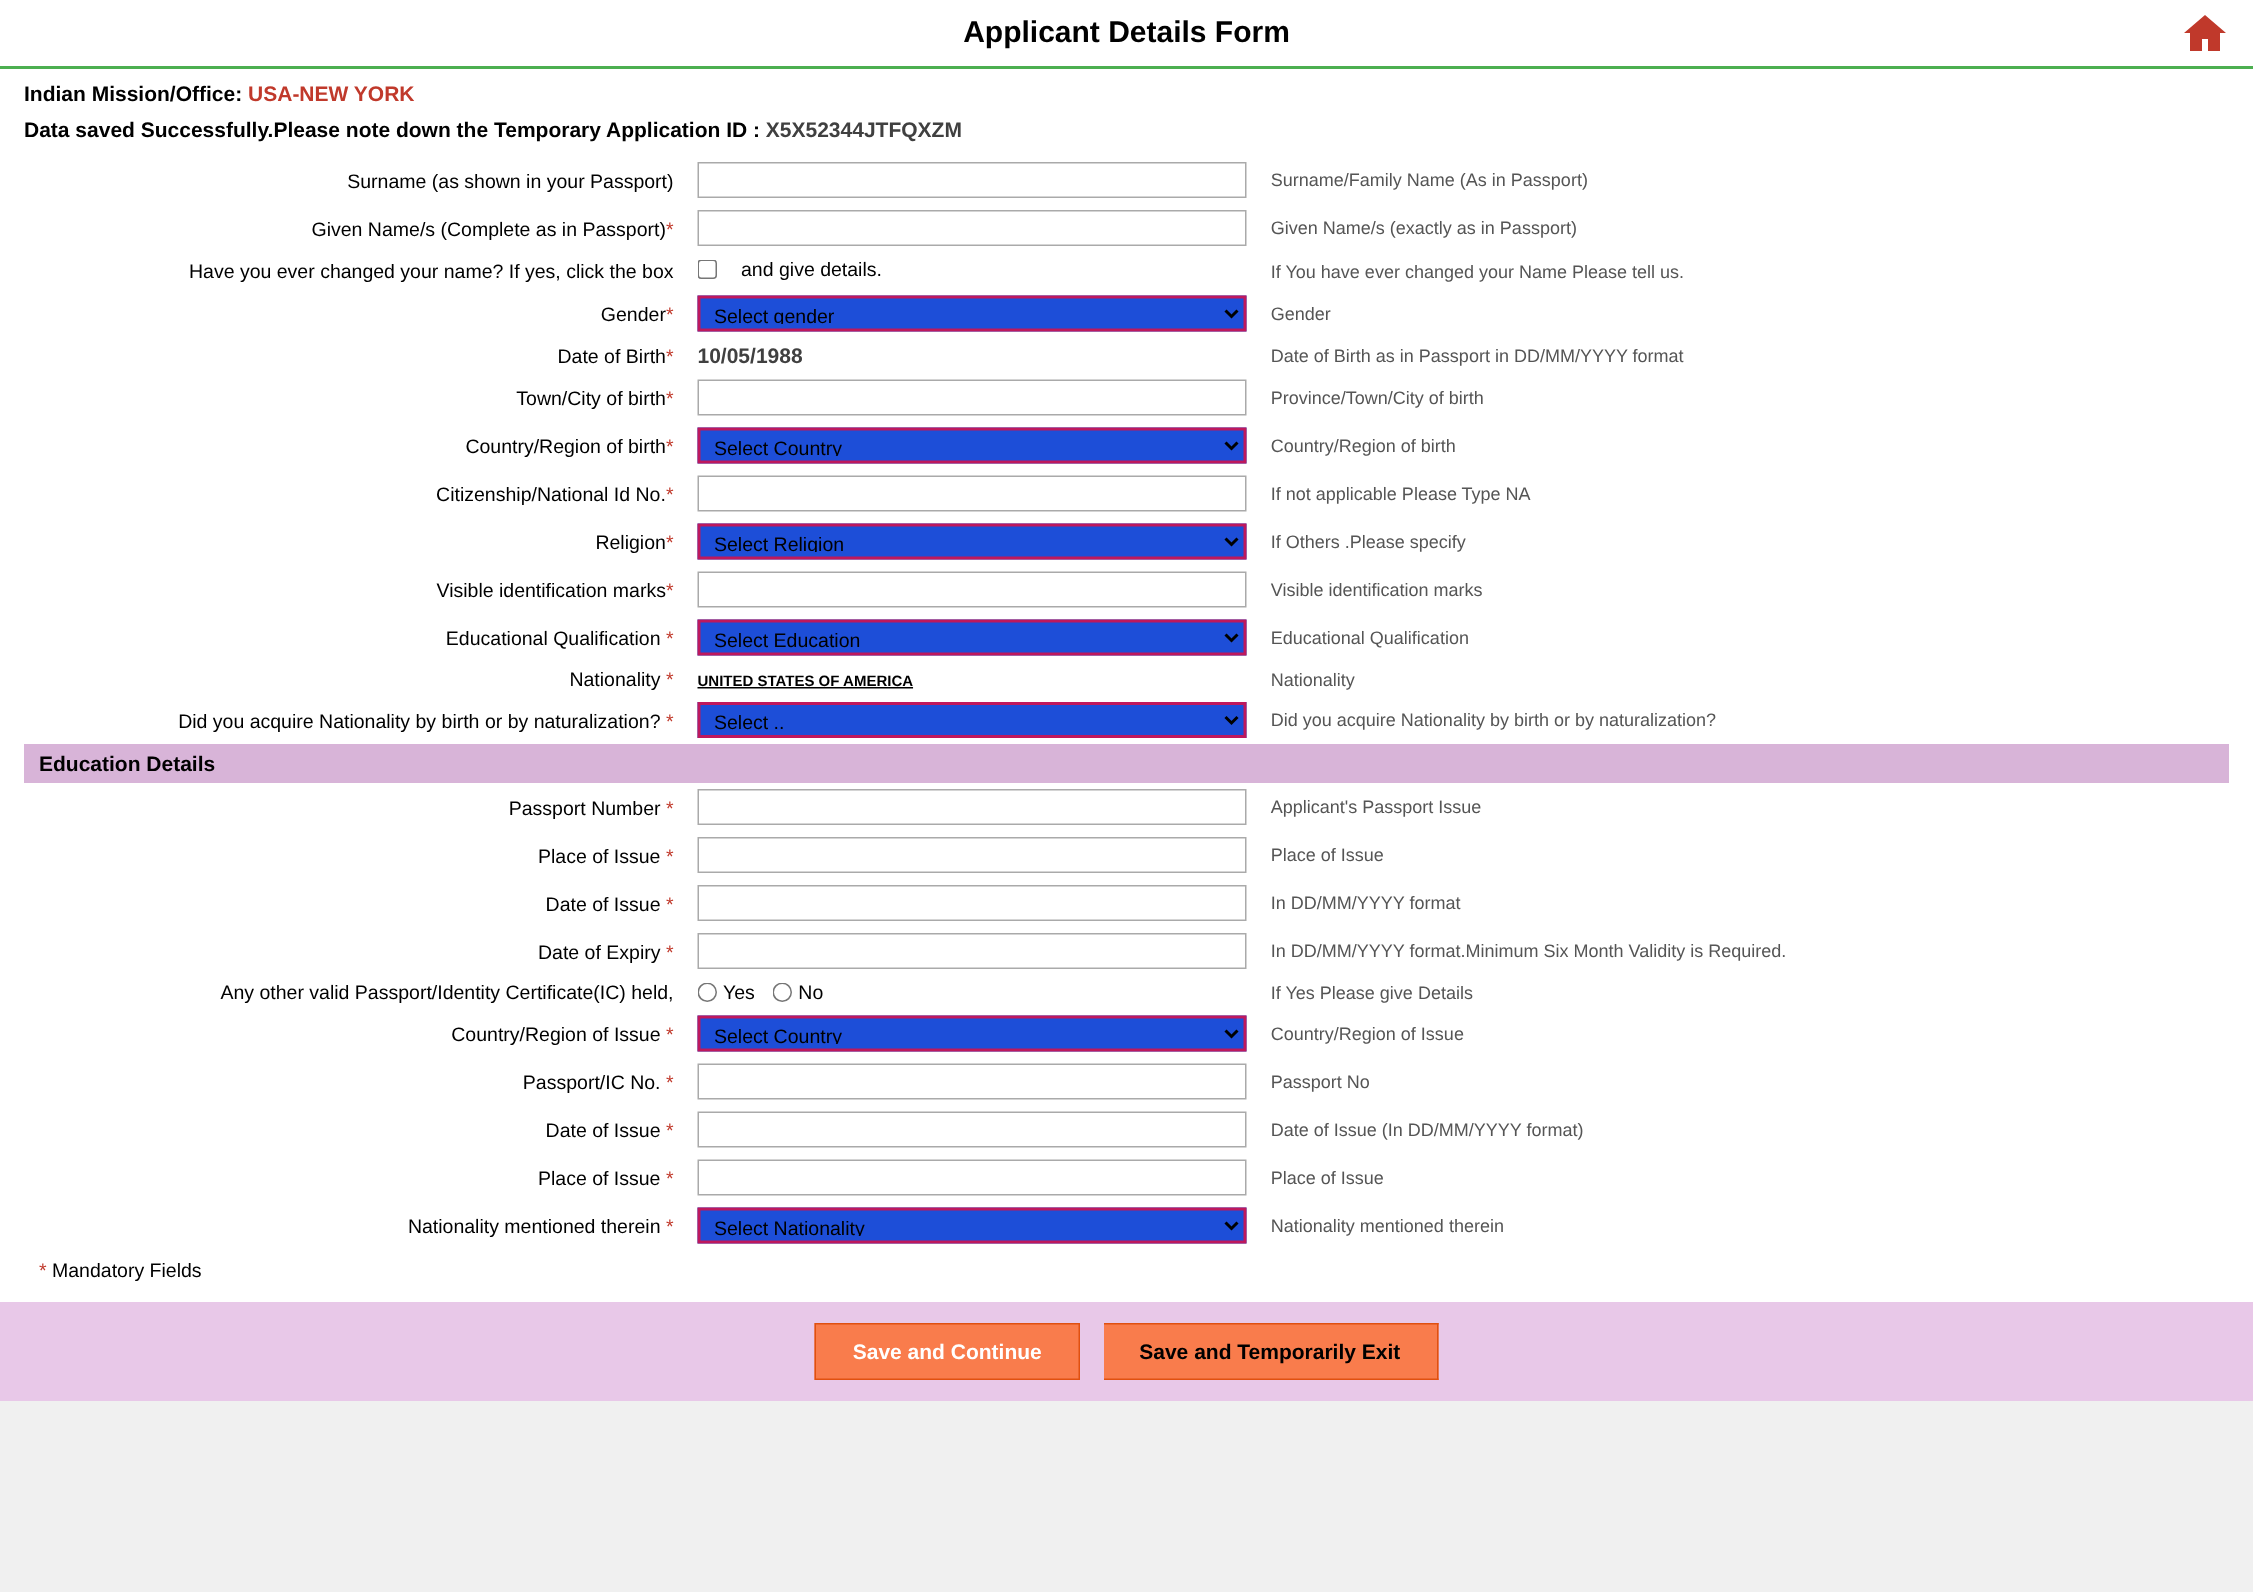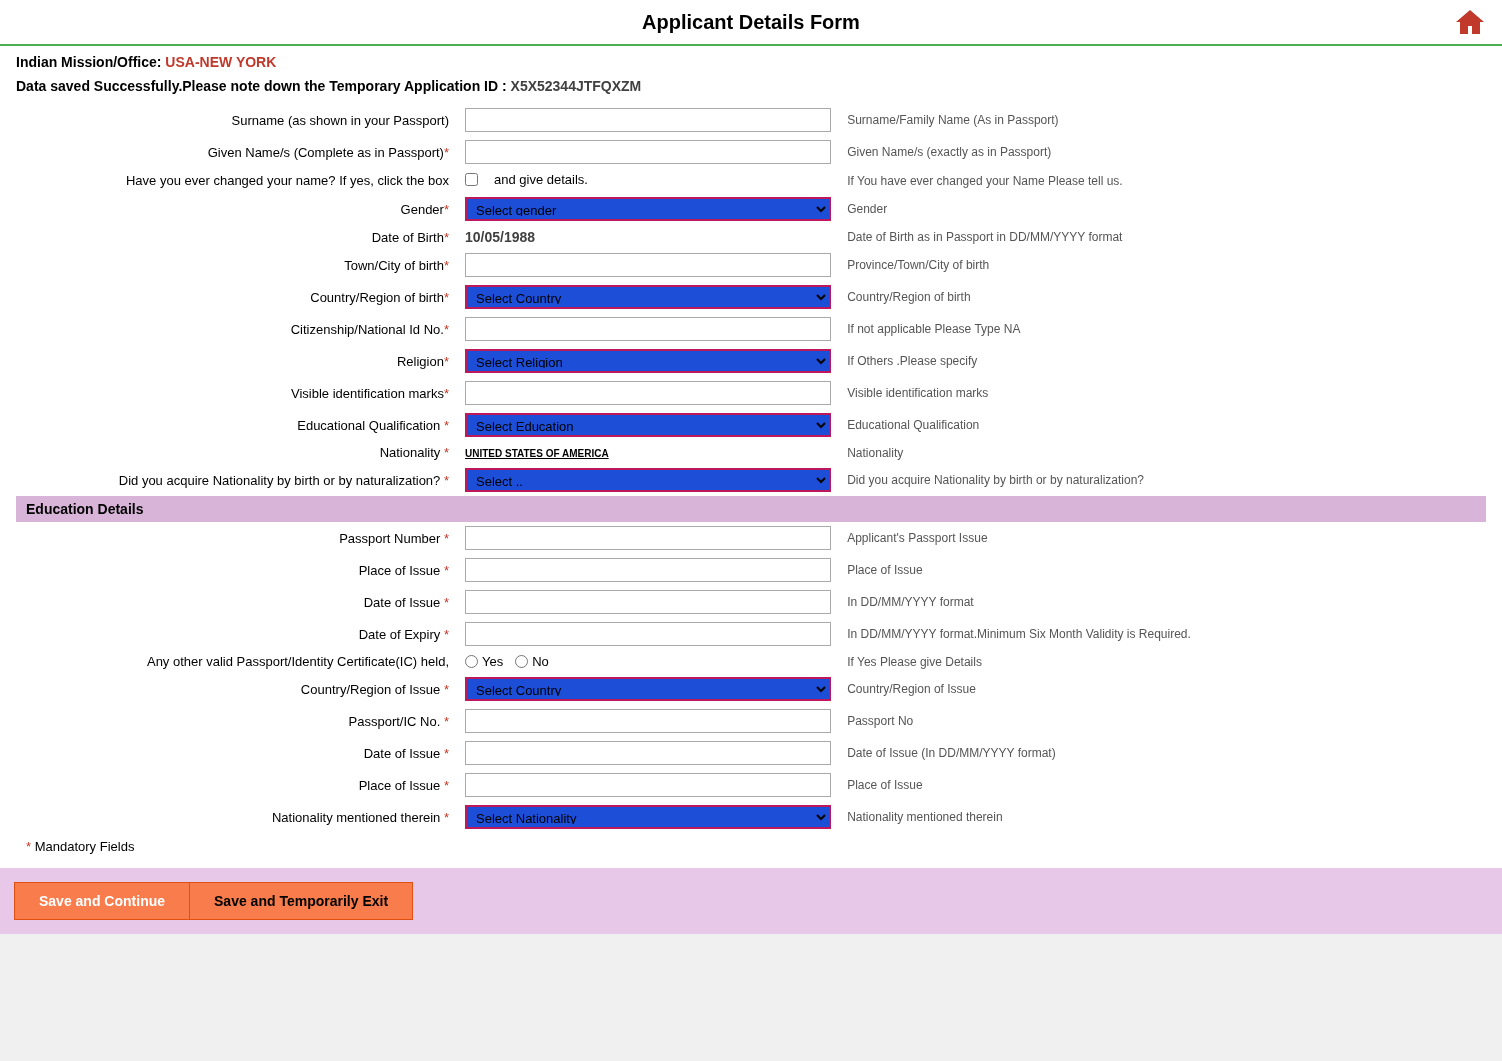--- a/index.html
+++ b/index.html
@@ -117,22 +117,22 @@
       cursor: pointer;
     }
     .mandatory-note {
       padding: 6px 10px;
       font-size: 13px;
     }
     .button-bar {
       background: #e8c8e8;
       padding: 14px;
       display: flex;
-      justify-content: flex-start;
-      gap: 0;
+      justify-content: center;
+      gap: 16px;
     }
     .btn-save {
       background: #f97c4c;
       color: #fff;
       border: 1px solid #e05010;
       padding: 10px 24px;
       font-size: 14px;
       font-weight: bold;
       cursor: pointer;
     }

